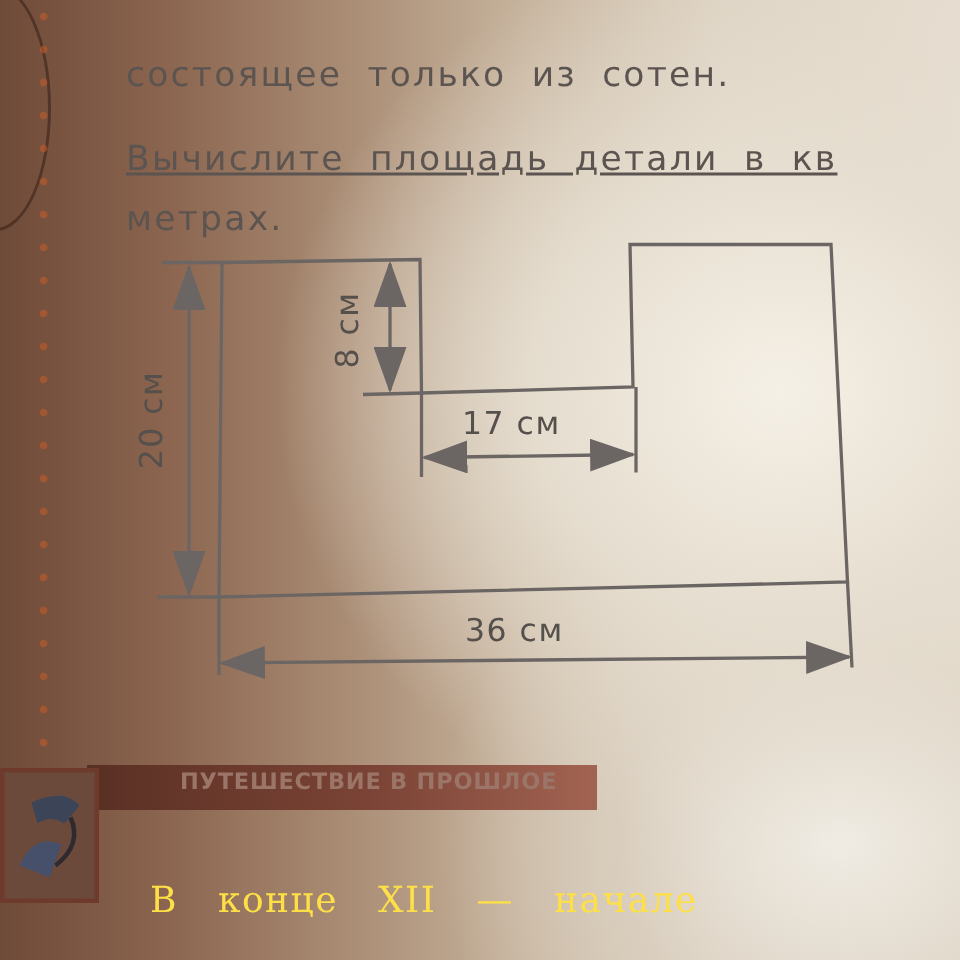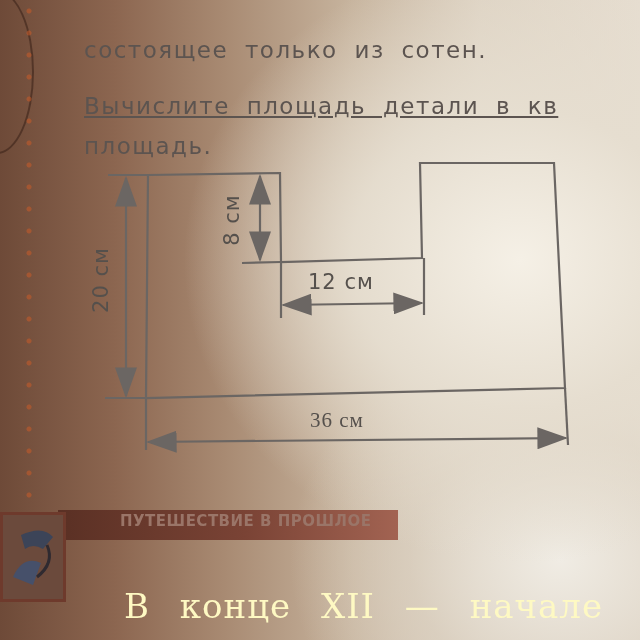--- a/index.html
+++ b/index.html
@@ -32,48 +32,48 @@
   }
   .text-line.l1 { left:84px; top:16px; }
   .text-line.l2 { left:84px; top:72px;text-decoration:underline; }
   .text-line.l3 { left:84px; top:112px; }
   .figure { position:absolute; left:0; top:0; width:640px; height:640px; }
   .figure svg { position:absolute; left:0; top:0; }
   .dim-label { position:absolute; color:#55504c; font-size:21px; letter-spacing:1px; white-space:nowrap; }
   .dim-20 { left:68px; top:268px; transform:rotate(-90deg); transform-origin:center; }
   .dim-8  { left:206px; top:208px; transform:rotate(-90deg); transform-origin:center; }
   .dim-12 { left:308px; top:270px; }
-  .dim-36 { left:310px; top:408px;font-family:Liberation Serif, serif; }
+  .dim-36 { left:310px; top:408px; }
   .banner {
     position:absolute; left:58px; top:510px; width:340px; height:30px;
     background: linear-gradient(90deg, #5a3024 0%, #7a4335 55%, #a26352 100%);
   }
   .banner-text {
     position:absolute; left:120px; top:512px; color:#9a7568; font-size:15px; font-weight:bold;
     letter-spacing:0.5px; white-space:nowrap;
   }
   .icon-box {
     position:absolute; left:0px; top:512px; width:60px; height:84px;
     border:3px solid #6e3a2c; background:#6b4a3c;
   }
   .bottom-text {
-    position:absolute; left:124px; top:586px; color:#fef9c3; font-family:"DejaVu Serif", serif;
-    font-size:34px; letter-spacing:1px; word-spacing:18px; white-space:nowrap;
+    position:absolute; left:100px; top:586px; color:#fde047; font-family:"DejaVu Serif", serif;
+    font-size:24px; letter-spacing:1px; word-spacing:18px; white-space:nowrap;
   }
 </style>
 </head>
 <body>
 
 <div class="page"></div>
 <div class="margin-arc"></div>
 <div class="margin-dots"></div>
 
 <div class="text-line l1">состоящее только из сотен.</div>
 <div class="text-line l2">Вычислите площадь детали в кв</div>
-<div class="text-line l3">площадь.</div>
+<div class="text-line l3">метрах.</div>
 
 <div class="figure">
   <svg width="640" height="640" viewBox="0 0 640 640">
     <defs>
       <marker id="arr" markerWidth="14" markerHeight="10" refX="13" refY="5" orient="auto-start-reverse">
         <path d="M0,0 L14,5 L0,10 Z" fill="#6b6663"></path>
       </marker>
     </defs>
     <g stroke="#6b6663" stroke-width="2.2" fill="none">
 
@@ -88,21 +88,21 @@
       <line x1="565" y1="388" x2="568" y2="445"></line>
 
       <line x1="126" y1="178" x2="126" y2="396" marker-start="url(#arr)" marker-end="url(#arr)"></line>
       <line x1="260" y1="176" x2="260" y2="260" marker-start="url(#arr)" marker-end="url(#arr)"></line>
       <line x1="283" y1="305" x2="422" y2="303" marker-start="url(#arr)" marker-end="url(#arr)"></line>
       <line x1="148" y1="442" x2="566" y2="438" marker-start="url(#arr)" marker-end="url(#arr)"></line>
     </g>
   </svg>
   <div class="dim-label dim-20">20 см</div>
   <div class="dim-label dim-8">8 см</div>
-  <div class="dim-label dim-12">12 см</div>
+  <div class="dim-label dim-12">17 см</div>
   <div class="dim-label dim-36">36 см</div>
 </div>
 
 <div class="banner"></div>
 <div class="icon-box">
   <svg width="60" height="84" viewBox="0 0 60 84">
     <path d="M18,20 Q40,10 50,22 L40,34 Q30,28 22,34 Z" fill="#3c4458"></path>
     <path d="M10,62 Q20,40 38,48 L30,70 Z" fill="#46506a"></path>
     <path d="M44,30 Q52,48 34,62" stroke="#2f2a30" stroke-width="3" fill="none"></path>
   </svg>

